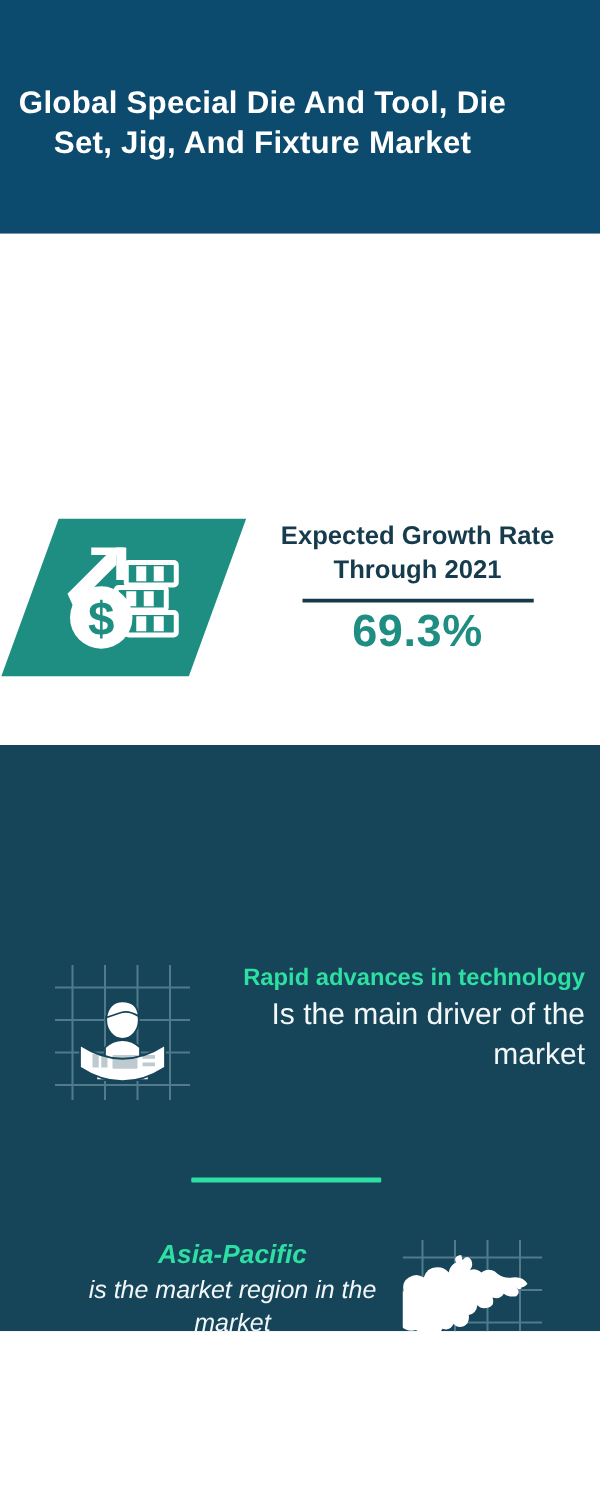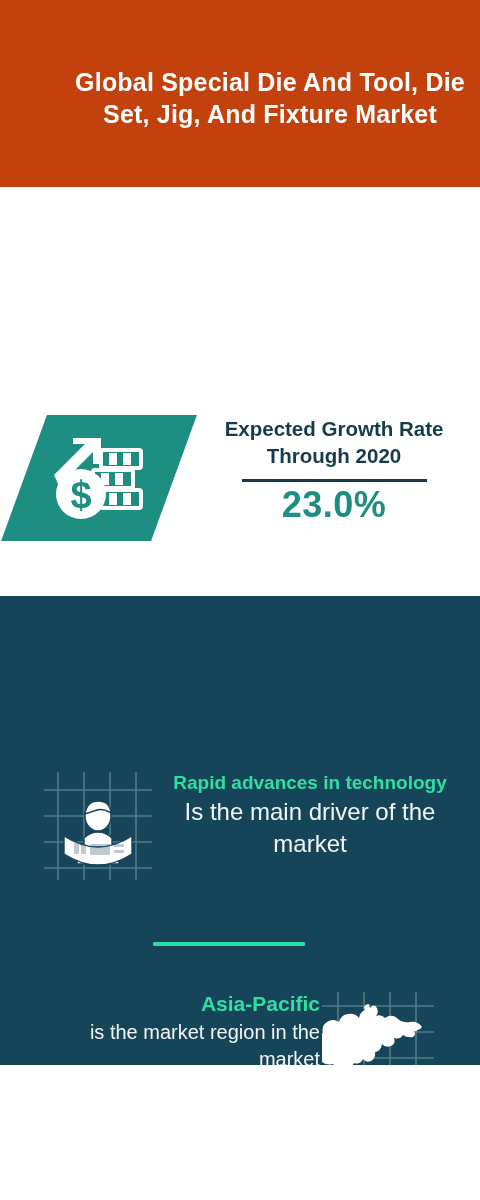--- a/index.html
+++ b/index.html
@@ -6,22 +6,22 @@
   html,body { background:#ffffff; }
   body {
     width:480px; height:1200px; position:relative; overflow:hidden;
     font-family:"Liberation Sans", sans-serif;
     background:#ffffff;
   }
 
   
   .header {
     position:absolute; left:0; top:0; width:480px; height:187px;
-    background:#c2410c;
-    display:flex; align-items:center; justify-content:flex-end;
+    background:#0c4a6e;
+    display:flex; align-items:center; justify-content:flex-start;
   }
   .header-title {
     color:#ffffff; font-weight:bold; font-size:25px; line-height:1.28;
     text-align:center; width:420px; letter-spacing:.2px;
     padding-top:8px;
   }
 
   
   .white-zone {
     position:absolute; left:0; top:187px; width:480px; height:418px;
@@ -72,39 +72,39 @@
   }
   .dark-body { position:absolute; left:0; top:70px; width:480px; height:399px; }
 
   
   .grid-tile { position:absolute; overflow:hidden; }
   .grid-tile svg { display:block; }
 
   
   #driver-icon { left:44px; top:702px; width:108px; height:108px; }
   #driver-text {
-    position:absolute; left:152px; top:700px; width:316px; text-align:center;
+    position:absolute; left:152px; top:700px; width:316px; text-align:right;
   }
   .hl-green {
     color:#2edfa3; font-weight:bold; font-size:19px; line-height:1.33;
     display:block;
   }
   .hl-white {
     color:#f2f7f8; font-size:24px; line-height:1.34; display:block;
     margin-top:1px;
   }
   #mid-divider {
     position:absolute; left:153px; top:872px; width:152px; height:4px;
     background:#2edfa3; border-radius:1px;
   }
 
   
   #region-icon { left:322px; top:922px; width:112px; height:112px; }
   #region-text {
-    position:absolute; left:52px; top:920px; width:268px; text-align:right;
+    position:absolute; left:52px; top:920px; width:268px; text-align:center;font-style:italic;
   }
   #region-text .hl-green { font-size:21px; }
   #region-text .hl-white { font-size:20px; }
 
   
   .footer {
     position:absolute; left:0; top:1065px; width:480px; height:71px;
     background:#ffffff;
   }
 </style>
@@ -140,23 +140,23 @@
           <circle cx="34" cy="64" r="25" fill="#ffffff"></circle>
           <g fill="#1e8e82">
             <text x="34" y="78" font-size="38" font-weight="bold" text-anchor="middle" font-family="Liberation Sans, sans-serif">$</text>
           </g>
         </g>
       </svg>
     </div>
   </div>
 
   <div class="stat-block" id="stat1-text">
-    <div class="stat-head">Expected Growth Rate Through 2020</div>
+    <div class="stat-head">Expected Growth Rate Through 2021</div>
     <div class="stat-rule"></div>
-    <div class="stat-value">23.0%</div>
+    <div class="stat-value">69.3%</div>
   </div>
 
   <div class="stat-block" id="stat2-text">
     <div class="stat-head">Expected Market Size By 2027</div>
     <div class="stat-rule"></div>
     <div class="stat-value">$77.7 Bn</div>
   </div>
 
   <div class="para" id="stat2-para">
     <div class="para-inner">

